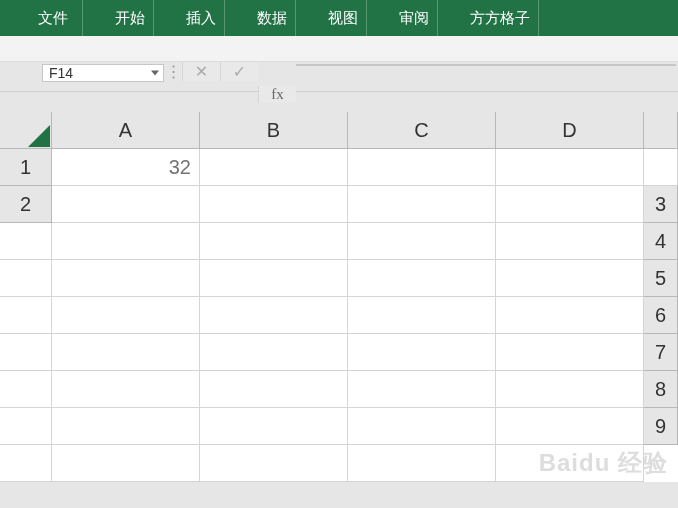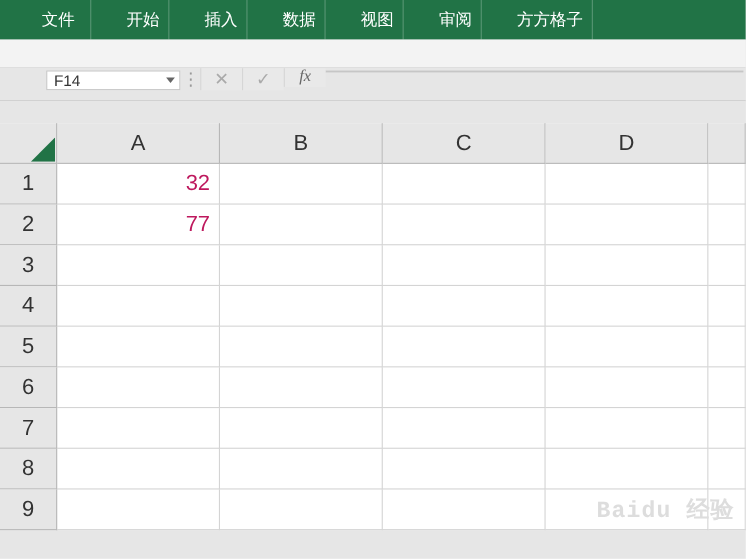--- a/index.html
+++ b/index.html
@@ -13,38 +13,38 @@
 
 .toolbar-gap { height: 26px; background: #f3f3f3; border-bottom: 1px solid #dcdcdc; }
 
 
 .formula-row { height: 30px; background: #e6e6e6; display: flex; align-items: flex-start; border-bottom: 1px solid #cfcfcf; padding-left: 36px; }
 .name-box { width: 122px; background: #fff; border: 1px solid #c6c6c6; margin: 2px 2px 2px 6px; display: flex; align-items: center; padding: 0 6px; font-size: 14px; color: #333; position: relative; }
 .name-box .dd { position: absolute; right: 4px; top: 50%; transform: translateY(-50%); width: 0; height: 0; border-left: 4px solid transparent; border-right: 4px solid transparent; border-top: 5px solid #666; }
 .fx-sep { width: 16px; display:flex; align-items:center; justify-content:center; color:#777; }
 .fx-dots { color:#999; font-size:16px; letter-spacing:1px; }
 .fx-btn { width: 38px; display: flex; align-items: center; justify-content: center; color: #aaa; font-size: 16px; border-left: 1px solid #d6d6d6; background:#e9e9e9; }
-.fx-btn.fx { font-style: italic; font-family: "Times New Roman", serif; color:#666; font-size:15px; }
+.fx-btn.fx { font-family: "Times New Roman", serif; color:#666; font-size:15px;margin-top:24px; }
 .formula-input { flex: 1; background: #fff; border: 1px solid #c6c6c6; margin: 2px 2px 2px 0; display:flex; align-items:center; padding: 0 6px; font-size:14px; }
 
 
 .header-gap { height: 20px; background: #e6e6e6; }
 
 
 .sheet { display: grid; grid-template-columns: 52px 148px 148px 148px 148px 34px; grid-auto-rows: 37px; background: #fff; }
 .hdr, .rownum { background: #e6e6e6; border-right: 1px solid #b7b7b7; border-bottom: 1px solid #b7b7b7; display: flex; align-items: center; justify-content: center; font-size: 20px; color: #333; }
 .hdr { font-size: 20px; }
 .corner { position: relative; background:#e6e6e6; border-right:1px solid #b7b7b7; border-bottom:1px solid #b7b7b7; }
 .corner svg { position:absolute; right:1px; bottom:1px; }
-.cell { border-right: 1px solid #d4d4d4; border-bottom: 1px solid #d4d4d4; display:flex; align-items:center; justify-content:flex-end; padding:0 8px; font-size:20px; color:#be185d; }
+.cell { border-right: 1px solid #d4d4d4; border-bottom: 1px solid #d4d4d4; display:flex; align-items:center; justify-content:flex-end; padding:0 8px; font-size:20px; color:#737373; }
 .cell.empty { }
 
 
 .watermark { position:absolute; right:10px; bottom:30px; color:#ddd; font-size:13px; text-align:right; line-height:1.2; pointer-events:none; }
-.watermark .big { font-size:21px; font-weight:bold; letter-spacing:1px;font-family:Liberation Mono, monospace; }
+.watermark .big { font-size:24px; font-weight:bold; letter-spacing:1px; }
 </style>
 </head>
 <body>
 
 <div class="ribbon">
   <div class="ribbon-tab">文件</div>
   <div class="ribbon-tab">开始</div>
   <div class="ribbon-tab">插入</div>
   <div class="ribbon-tab">数据</div>
   <div class="ribbon-tab">视图</div>
@@ -84,21 +84,20 @@
   <div class="hdr"></div>
 
   <div class="rownum">1</div>
   <div class="cell">32</div>
   <div class="cell empty"></div>
   <div class="cell empty"></div>
   <div class="cell empty"></div>
   <div class="cell empty"></div>
 
   <div class="rownum">2</div>
-  <div class="cell">77</div>
   <div class="cell empty"></div>
   <div class="cell empty"></div>
   <div class="cell empty"></div>
   <div class="cell empty"></div>
 
   <div class="rownum">3</div>
   <div class="cell empty"></div>
   <div class="cell empty"></div>
   <div class="cell empty"></div>
   <div class="cell empty"></div>

